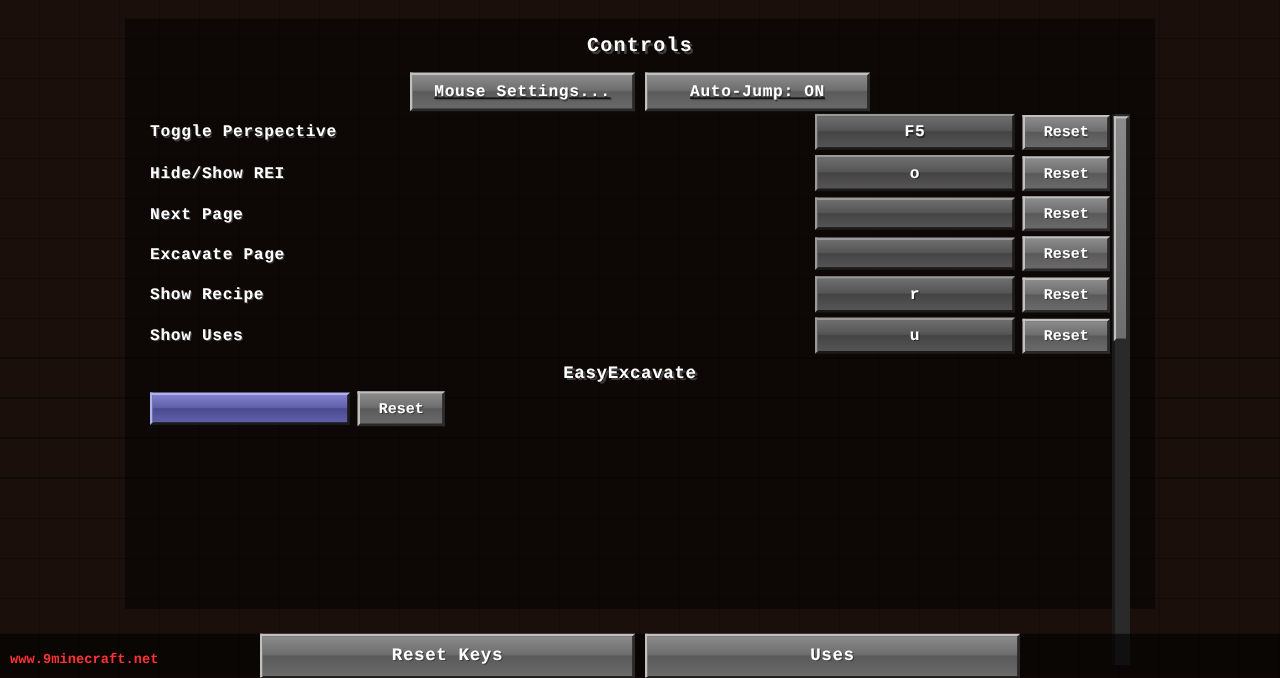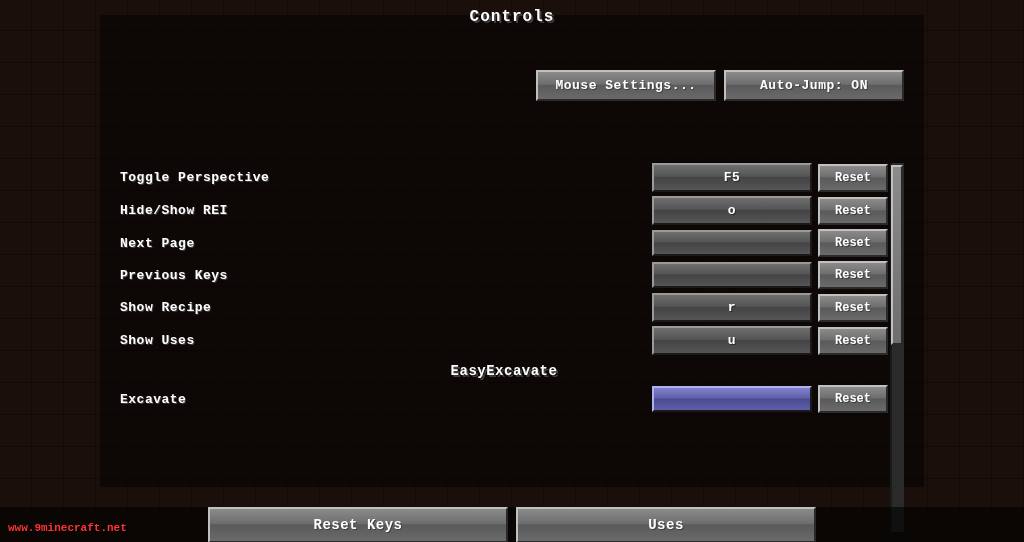--- a/index.html
+++ b/index.html
@@ -47,22 +47,21 @@
 
     .container {
       position: absolute;
       top: 0;
       left: 0;
       width: 1024px;
       height: 542px;
       display: flex;
       flex-direction: column;
       align-items: center;
-      padding: 8px 120px 10px 120px;
-      gap: 32px;
+      padding: 28px 120px 10px 120px;
     }
 
     
     .mc-text {
       color: #ffffff;
       font-family: 'Courier New', monospace;
       font-size: 14px;
       font-weight: bold;
       text-shadow: 2px 2px 0px #3f3f3f;
       letter-spacing: 0.5px;
@@ -75,23 +74,24 @@
       font-family: 'Courier New', monospace;
       font-weight: bold;
       text-shadow: 2px 2px 0px #3f3f3f;
       margin-bottom: 12px;
       letter-spacing: 1px;
     }
 
     .top-buttons {
       display: flex;
       gap: 8px;
-      margin-bottom: 30px;
+      margin-bottom: 2px;
       width: 100%;
-      justify-content: flex-end;
+      justify-content: center;
+      text-decoration: underline;
     }
 
     .mc-button {
       background: linear-gradient(180deg, #8b8b8b 0%, #6e6e6e 45%, #5a5a5a 50%, #6a6a6a 100%);
       border-top: 2px solid #c0c0c0;
       border-left: 2px solid #c0c0c0;
       border-right: 2px solid #2a2a2a;
       border-bottom: 2px solid #2a2a2a;
       color: #ffffff;
       font-family: 'Courier New', monospace;
@@ -290,41 +290,40 @@
         <button class="reset-button">Reset</button>
       </div>
 
       <div class="setting-row">
         <span class="setting-label">Next Page</span>
         <button class="key-button"></button>
         <button class="reset-button">Reset</button>
       </div>
 
       <div class="setting-row">
-        <span class="setting-label">Previous Keys</span>
+        <span class="setting-label">Excavate Page</span>
         <button class="key-button"></button>
         <button class="reset-button">Reset</button>
       </div>
 
       <div class="setting-row">
         <span class="setting-label">Show Recipe</span>
         <button class="key-button">r</button>
         <button class="reset-button">Reset</button>
       </div>
 
       <div class="setting-row">
         <span class="setting-label">Show Uses</span>
         <button class="key-button">u</button>
         <button class="reset-button">Reset</button>
       </div>
 
       <div class="section-header">EasyExcavate</div>
 
       <div class="setting-row">
-        <span class="setting-label">Excavate</span>
         <button class="key-button active"></button>
         <button class="reset-button">Reset</button>
       </div>
 
     </div>
 
     <div class="scrollbar-track">
       <div class="scrollbar-thumb"></div>
     </div>
   </div>

